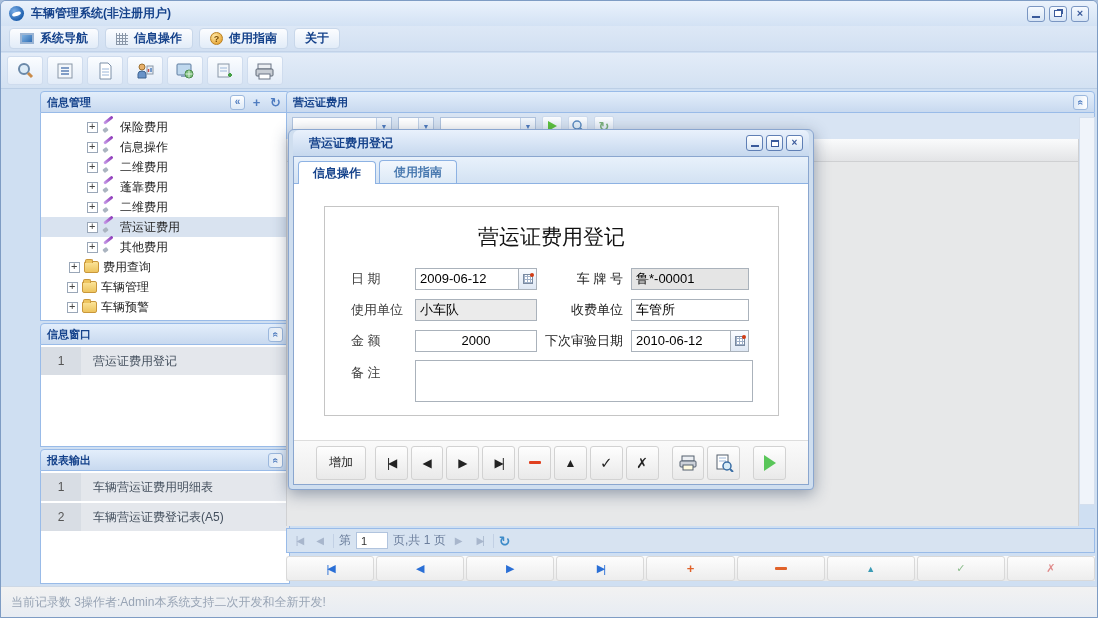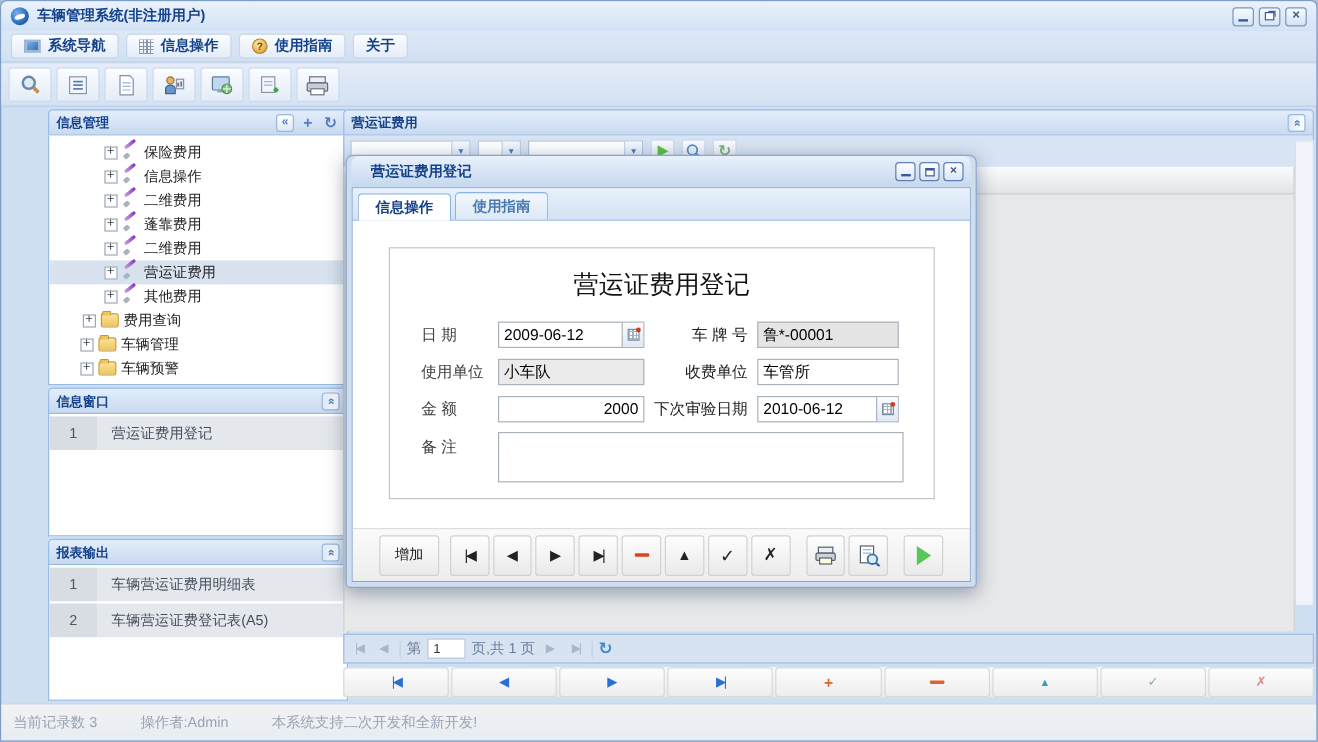--- a/index.html
+++ b/index.html
@@ -112,21 +112,21 @@
   .crud-btn { flex:1; border:1px solid #d9d9d9; border-radius:3px; background:linear-gradient(#fdfdfd,#ededed);
     display:flex; align-items:center; justify-content:center; font-size:11px; }
   .c-blue { color:#2a6fd6; } .c-orange { color:#e0622a; font-weight:bold; font-size:13px; }
   .c-teal { color:#3a9bb5; font-size:9px; } .c-green { color:#8abc8a; font-weight:bold; }
   .c-red { color:#e08a8a; font-weight:bold; }
   .firstlast { letter-spacing:-2px; }
   .minus-bar { width:12px; height:3px; background:#e0622a; border-radius:1px; }
   
   .statusbar { position:absolute; left:0; bottom:0; width:100%; height:31px;
     background:linear-gradient(#f2f2f2,#e7ecf3); border-top:1px solid #cdd8e6;
-    display:flex; align-items:center; padding:0 10px; gap:36px; color:#98a4b5; }
+    display:flex; align-items:center; padding:0 10px; color:#98a4b5; }
   
   .dialog { position:absolute; left:287px; top:128px; width:526px; height:361px;
     background:#cfdeef; border:1px solid #8aa6cf; border-radius:6px 6px 4px 4px;
     box-shadow:0 4px 16px rgba(40,60,90,.45); padding:0 4px 4px 4px; }
   .dlg-header { height:26px; display:flex; align-items:center; padding:0 6px 0 16px;
     background:linear-gradient(#e9f1fc,#c6d8ee); border-radius:6px 6px 0 0; }
   .dlg-title { font-weight:bold; color:#15428b; }
   .dlg-controls { margin-left:auto; display:flex; gap:3px; }
   .dlg-btn { width:17px; height:16px; border:1px solid #5f7fb5; border-radius:3px;
     background:linear-gradient(#ffffff,#d7e5f5); color:#3a5a9b; font-size:10px; font-weight:bold;
@@ -144,21 +144,21 @@
   .fieldset { position:absolute; left:30px; top:22px; width:455px; height:210px;
     border:1px solid #c5c5c5; }
   .form-heading { text-align:center; font-size:21px; color:#111; margin-top:16px; margin-bottom:16px; font-weight:normal; }
   .frow { display:flex; align-items:center; padding-left:26px; margin-bottom:8px; height:23px; }
   .flabel1 { width:64px; font-size:13px; color:#404040; }
   .flabel2 { width:94px; font-size:13px; color:#222; text-align:right; padding-right:8px; }
   .finput { height:22px; border:1px solid #aab2bb; font-size:13px; padding:0 4px; font-family:inherit; }
   .w-in1 { width:122px; } .w-in2 { width:118px; }
   .cyan { background:#e5e5e5; }
   .dis { background:#ebebeb; }
-  .num { text-align:right; }
+  .num { text-align:center; }
   .date-wrap { position:relative; display:flex; }
   .date-wrap .finput { padding-right:20px; }
   .cal-btn { position:absolute; right:1px; top:1px; width:18px; height:20px;
     background:linear-gradient(#fafcff,#dfe8f4); border-left:1px solid #aab2bb;
     display:flex; align-items:center; justify-content:center; }
   .cal-glyph { width:10px; height:10px; background:#fff; border:1px solid #7a8aa0; position:relative;
     background-image:repeating-linear-gradient(0deg,#9fb0c8 0 1px,transparent 1px 3px),
       repeating-linear-gradient(90deg,#9fb0c8 0 1px,transparent 1px 3px); }
   .cal-glyph::after { content:""; position:absolute; right:-2px; top:-2px; width:4px; height:4px;
     border-radius:50%; background:#d23c14; }

